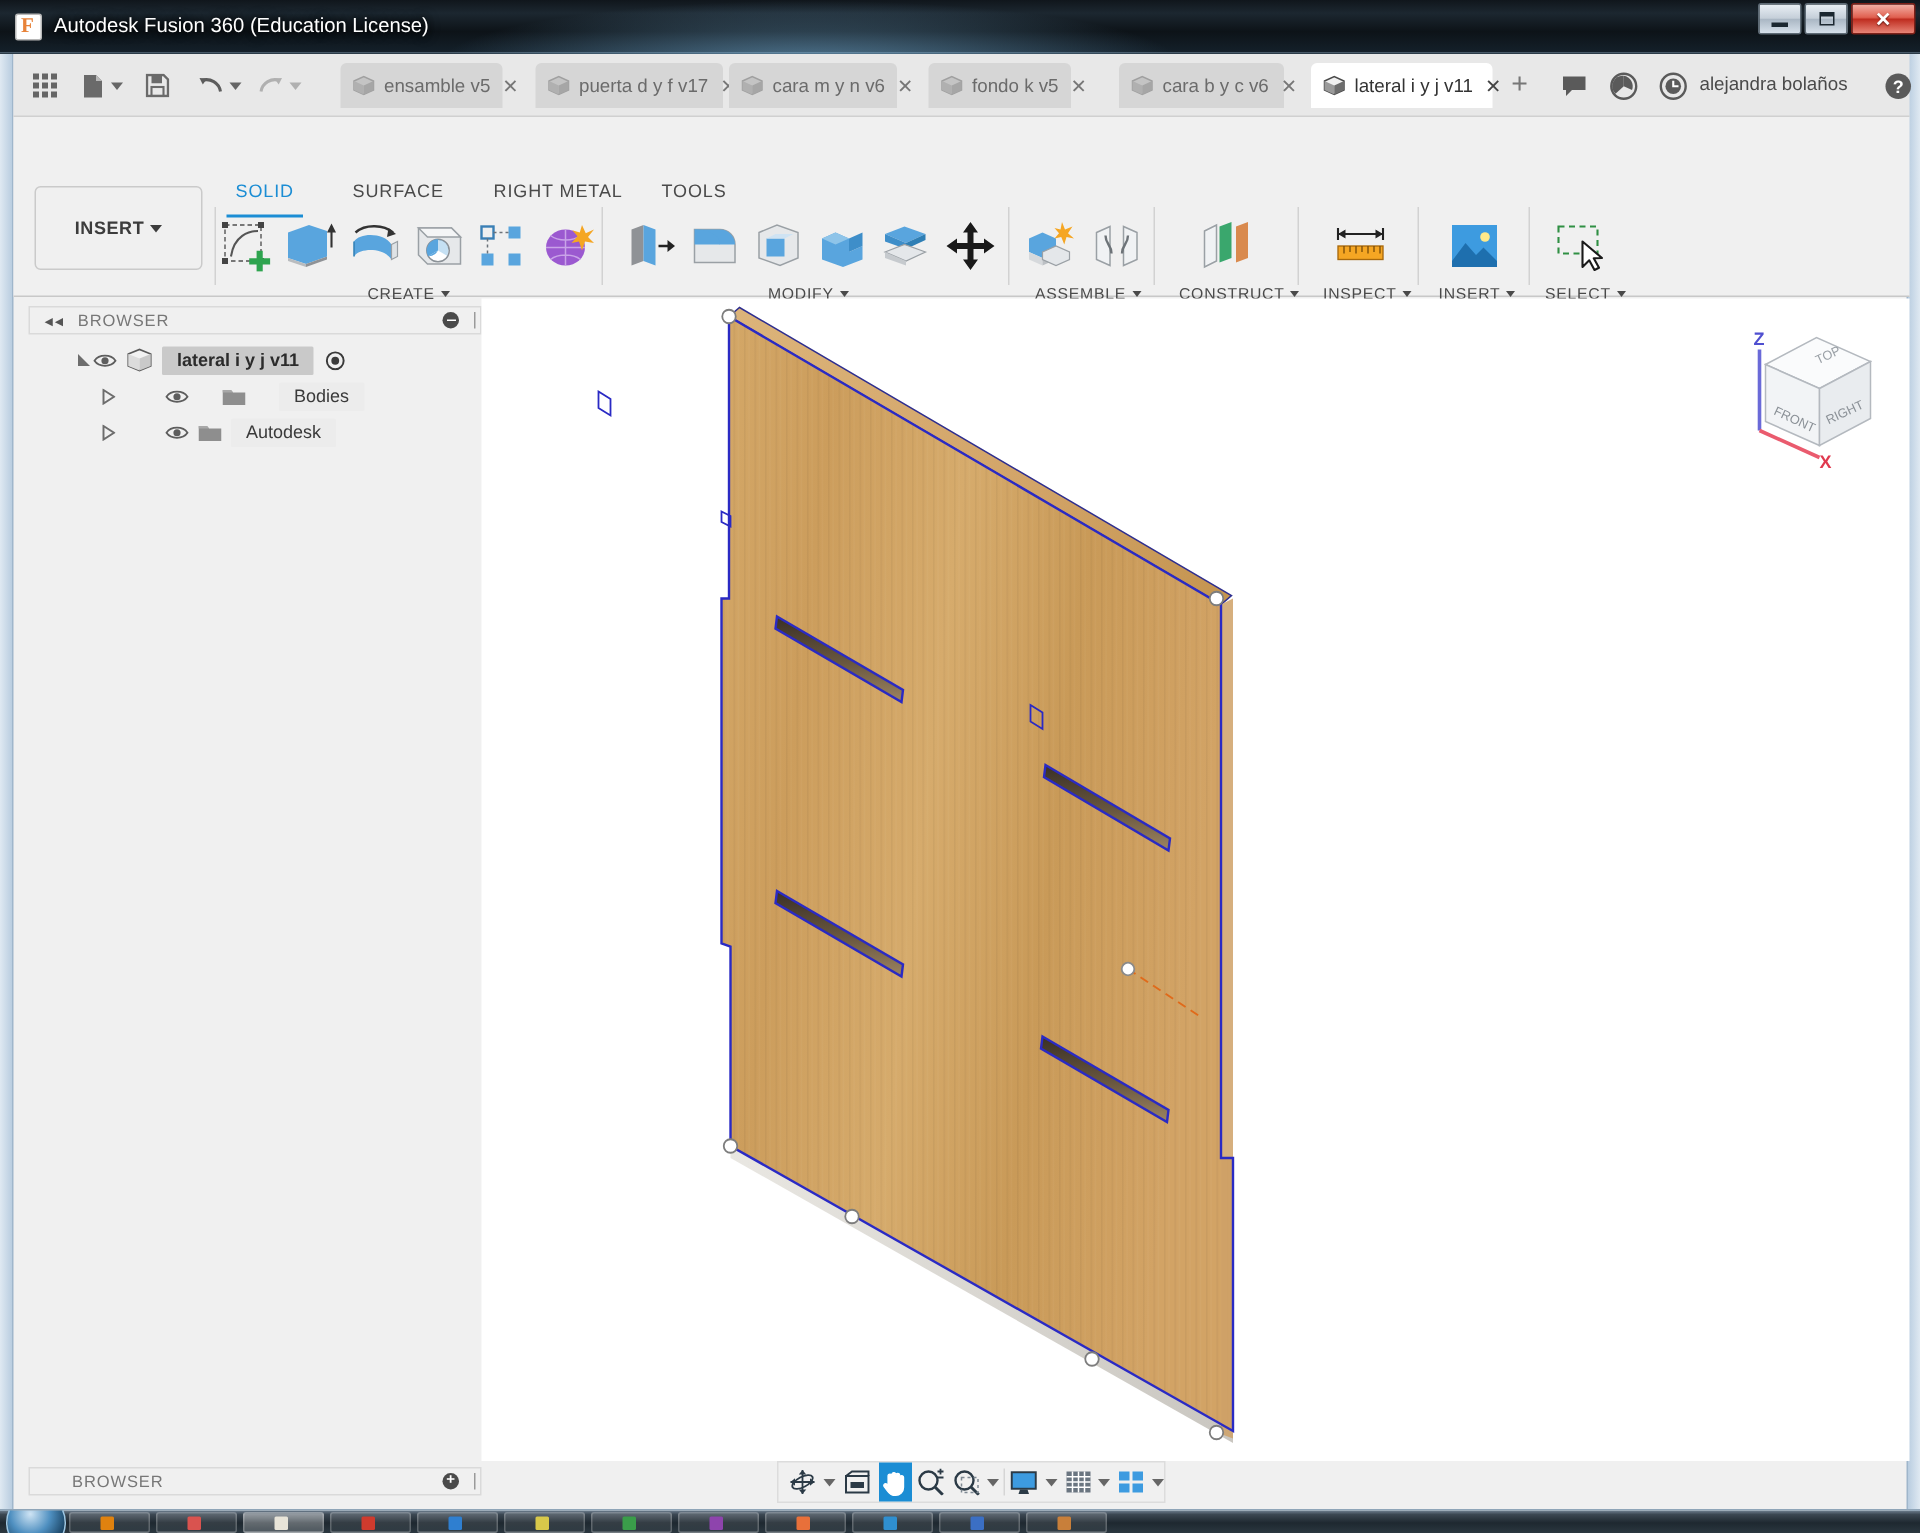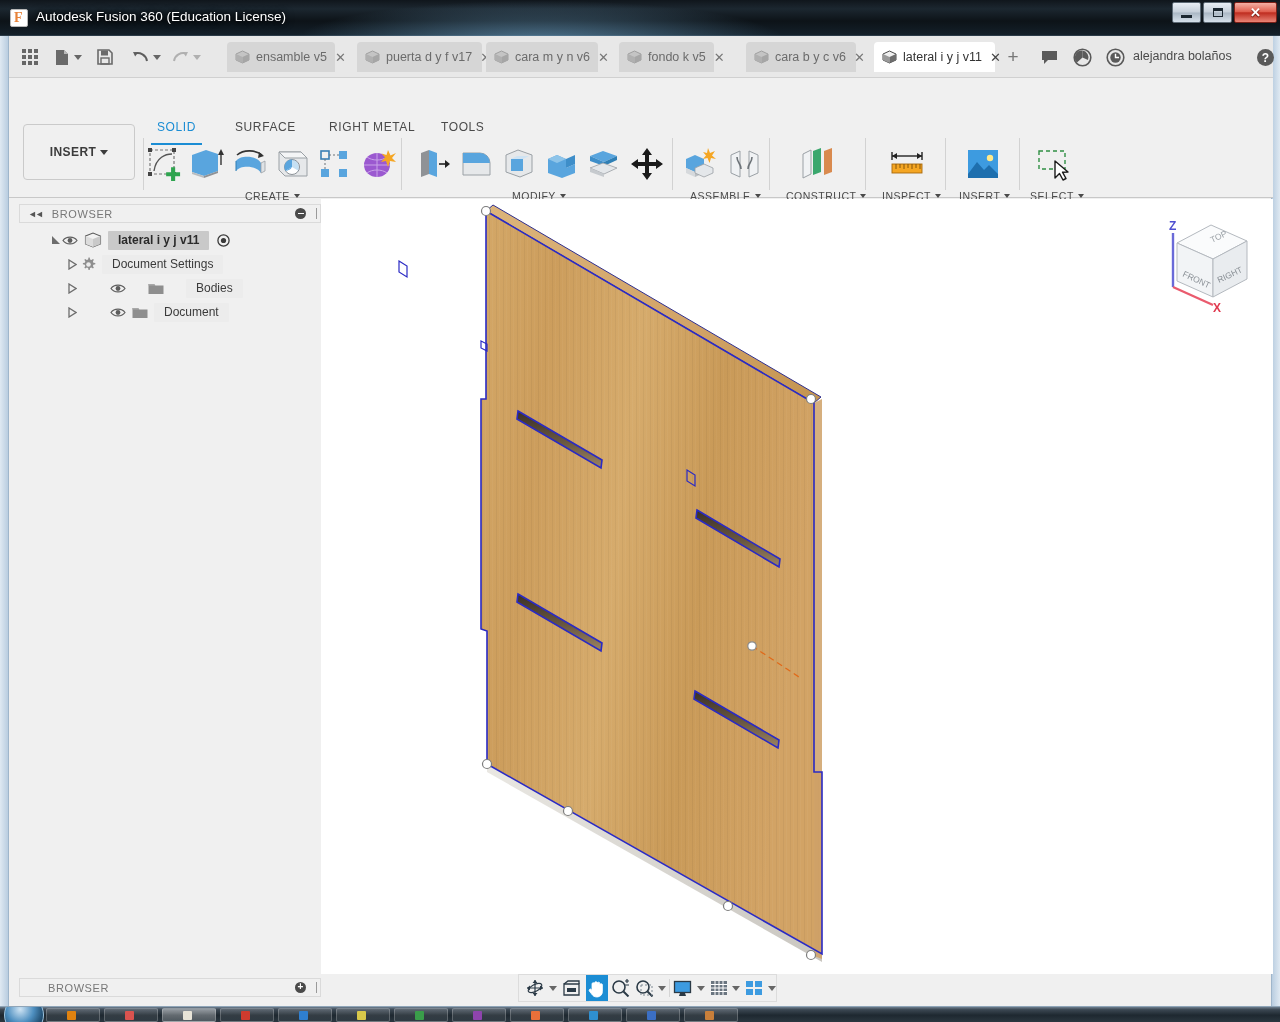--- a/index.html
+++ b/index.html
@@ -660,36 +660,20 @@
               </svg>
             </span>
           </span>
         </div>
         <div class="tnode">
           <span class="tw" style="left: 46px;">
             <svg width="9" height="11" viewBox="0 0 9 11">
               <path d="M1 1 L8 5.5 L1 10 Z" fill="none" stroke="#6d6d6d" stroke-width="1.3"></path>
             </svg>
           </span>
-          <span style="position: absolute; display: flex; align-items: center; gap: 6px; left: 62px;">
-            <span style="display: flex; align-items: center;">
-              <svg width="15" height="15" viewBox="0 0 15 15">
-                <path d="M7.5 0.5 l1.2 0 0.4 1.9 1.3 0.55 1.6-1.0 0.85 0.85 -1.0 1.6 0.55 1.3 1.9 0.4 0 1.2 -1.9 0.4 -0.55 1.3 1.0 1.6 -0.85 0.85 -1.6-1.0 -1.3 0.55 -0.4 1.9 -1.2 0 -0.4-1.9 -1.3-0.55 -1.6 1.0 -0.85-0.85 1.0-1.6 -0.55-1.3 -1.9-0.4 0-1.2 1.9-0.4 0.55-1.3 -1.0-1.6 0.85-0.85 1.6 1.0 1.3-0.55 Z" fill="#8e8e8e"></path>
-                <circle cx="7.5" cy="7.5" r="2.3" fill="#ececec"></circle>
-              </svg>
-            </span>
-            <span class="nodelabel">Document Settings</span>
-          </span>
-        </div>
-        <div class="tnode">
-          <span class="tw" style="left: 46px;">
-            <svg width="9" height="11" viewBox="0 0 9 11">
-              <path d="M1 1 L8 5.5 L1 10 Z" fill="none" stroke="#6d6d6d" stroke-width="1.3"></path>
-            </svg>
-          </span>
           <span style="position: absolute; display: flex; align-items: center; gap: 22px; left: 90px;">
             <span class="eye">
               <svg width="16" height="11" viewBox="0 0 16 11">
                 <path d="M1 5.5 C4 1 12 1 15 5.5 C12 10 4 10 1 5.5 Z" fill="none" stroke="#5d5d5d" stroke-width="1.2"></path>
                 <circle cx="8" cy="5.5" r="2.4" fill="#5d5d5d"></circle>
               </svg>
             </span>
             <span style="display: flex; align-items: center;">
               <svg width="16" height="13" viewBox="0 0 16 13">
                 <path d="M0.5 2 H6 L7.4 3.6 H15.5 V12 H0.5 Z" fill="#8e8e8e"></path>
@@ -711,21 +695,21 @@
                 <path d="M1 5.5 C4 1 12 1 15 5.5 C12 10 4 10 1 5.5 Z" fill="none" stroke="#5d5d5d" stroke-width="1.2"></path>
                 <circle cx="8" cy="5.5" r="2.4" fill="#5d5d5d"></circle>
               </svg>
             </span>
             <span style="display: flex; align-items: center;">
               <svg width="16" height="13" viewBox="0 0 16 13">
                 <path d="M0.5 2 H6 L7.4 3.6 H15.5 V12 H0.5 Z" fill="#8e8e8e"></path>
                 <path d="M0.5 2 H6 L7.4 3.6 H0.5 Z" fill="#a8a8a8"></path>
               </svg>
             </span>
-            <span class="nodelabel">Document</span>
+            <span class="nodelabel">Autodesk</span>
           </span>
         </div>
       </div>
 
     <div id="canvas">
       <svg width="952" height="775" viewBox="0 0 952 775" style="display:block">
         <defs>
           <linearGradient id="woodFace" x1="0" y1="0" x2="1" y2="0.25">
             <stop offset="0%" stop-color="#d4a868"></stop>
             <stop offset="22%" stop-color="#cc9d5c"></stop>

